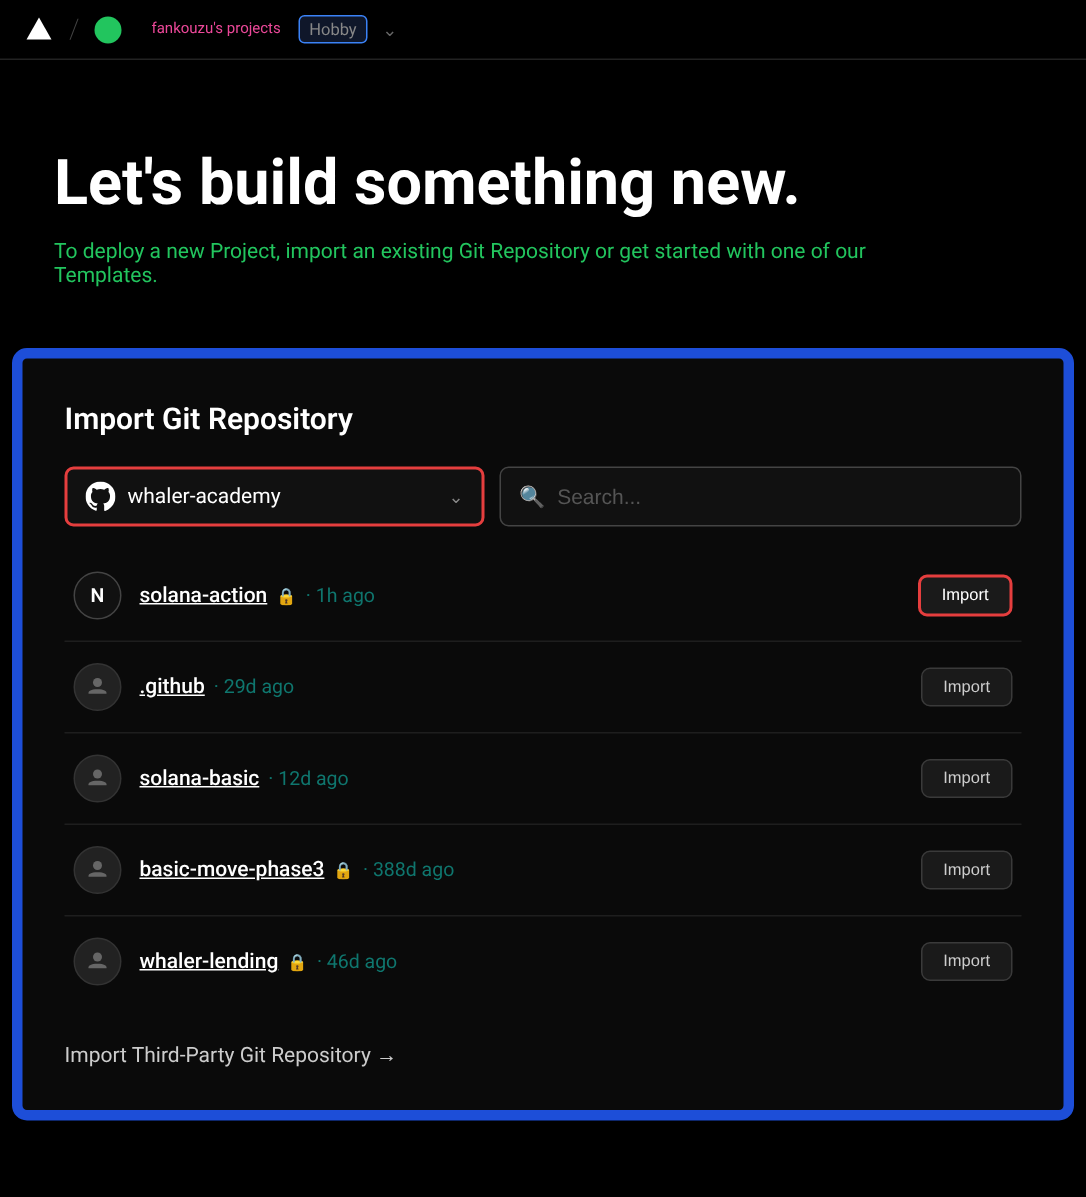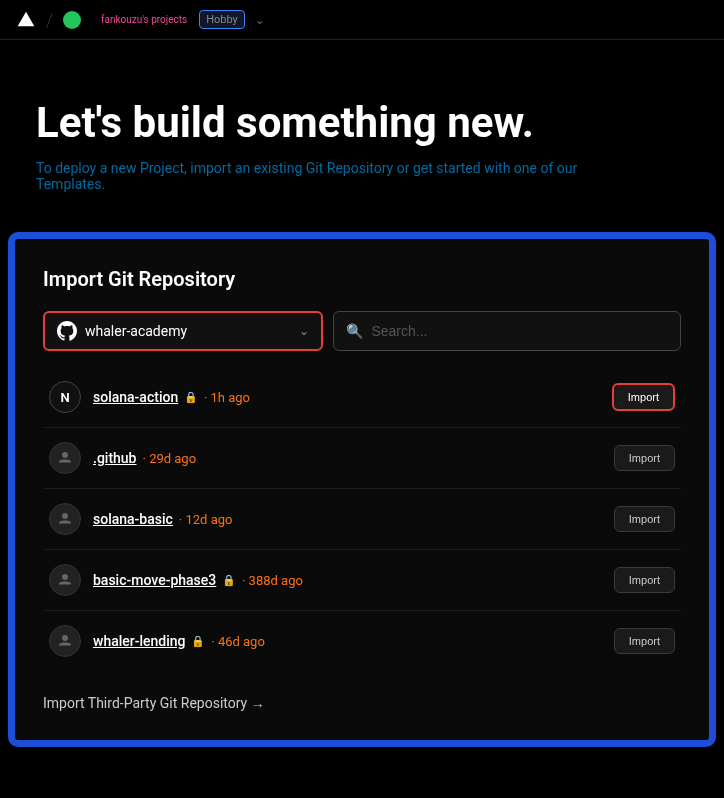--- a/index.html
+++ b/index.html
@@ -64,21 +64,21 @@
     }
     .hero-title {
       font-size: 42px;
       font-weight: 700;
       color: #fff;
       line-height: 1.1;
       margin-bottom: 14px;
     }
     .hero-subtitle {
       font-size: 14px;
-      color: #0369a1;
+      color: #22c55e;
       max-width: 560px;
     }
 
     
     .card {
       margin: 0 8px 24px;
       border: 7px solid #1d4ed8;
       border-radius: 10px;
       padding: 28px;
       background: #0a0a0a;
@@ -188,21 +188,21 @@
       font-weight: 500;
       color: #fff;
       text-decoration: underline;
     }
     .repo-lock {
       color: #666;
       font-size: 11px;
     }
     .repo-time {
       font-size: 13px;
-      color: #f97316;
+      color: #0f766e;
     }
     .import-btn {
       background: #1a1a1a;
       border: 1px solid #3a3a3a;
       border-radius: 6px;
       color: #ccc;
       font-size: 11px;
       padding: 6px 14px;
       cursor: pointer;
       white-space: nowrap;

